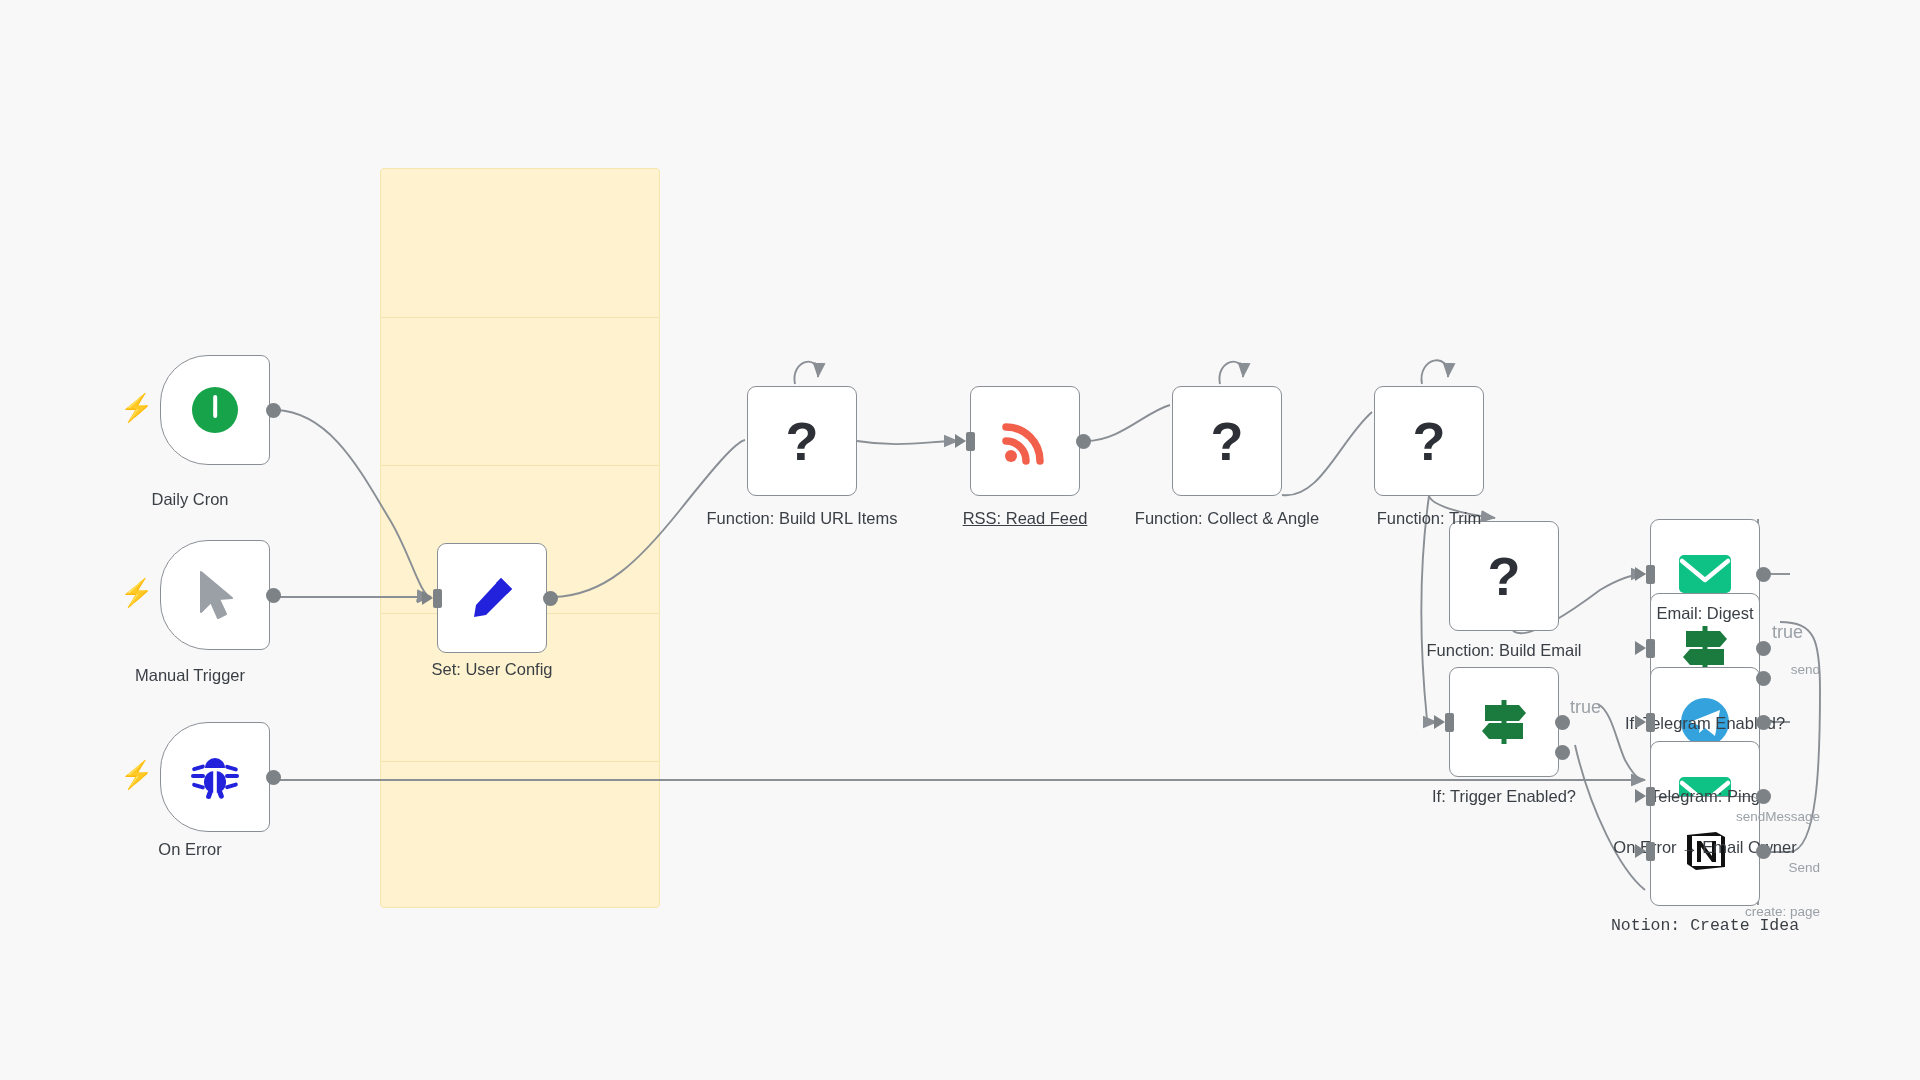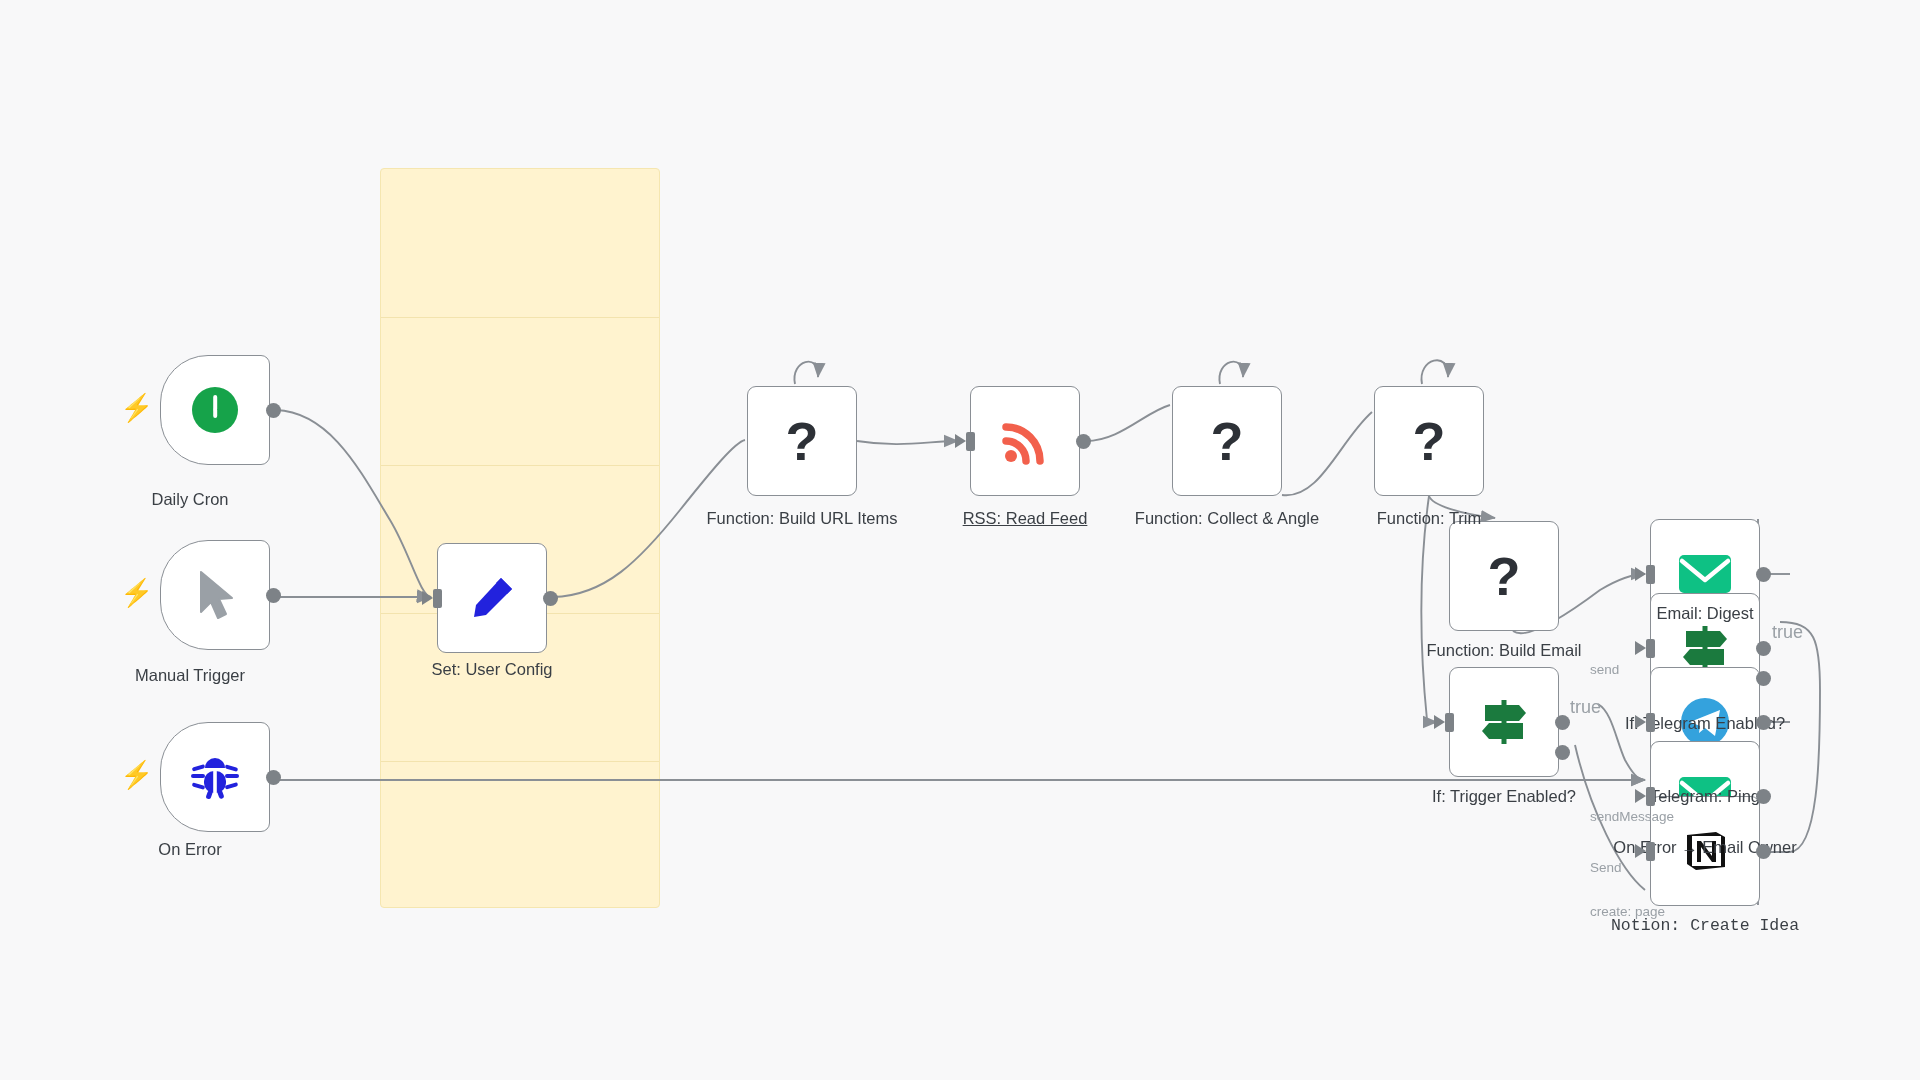--- a/index.html
+++ b/index.html
@@ -61,21 +61,21 @@
     font-size: 16.5px;
     color: #3a3f45;
     line-height: 1.18;
     z-index: 6;
     pointer-events: none;
     white-space: normal;
   }
   .node-sub {
     position: absolute;
     width: 230px;
-    text-align: left;
+    text-align: right;
     font-size: 13.5px;
     color: #9aa0a6;
     z-index: 6;
     pointer-events: none;
   }
   
   .port-out {
     position: absolute;
     width: 15px; height: 15px;
     background: #7d8287;

